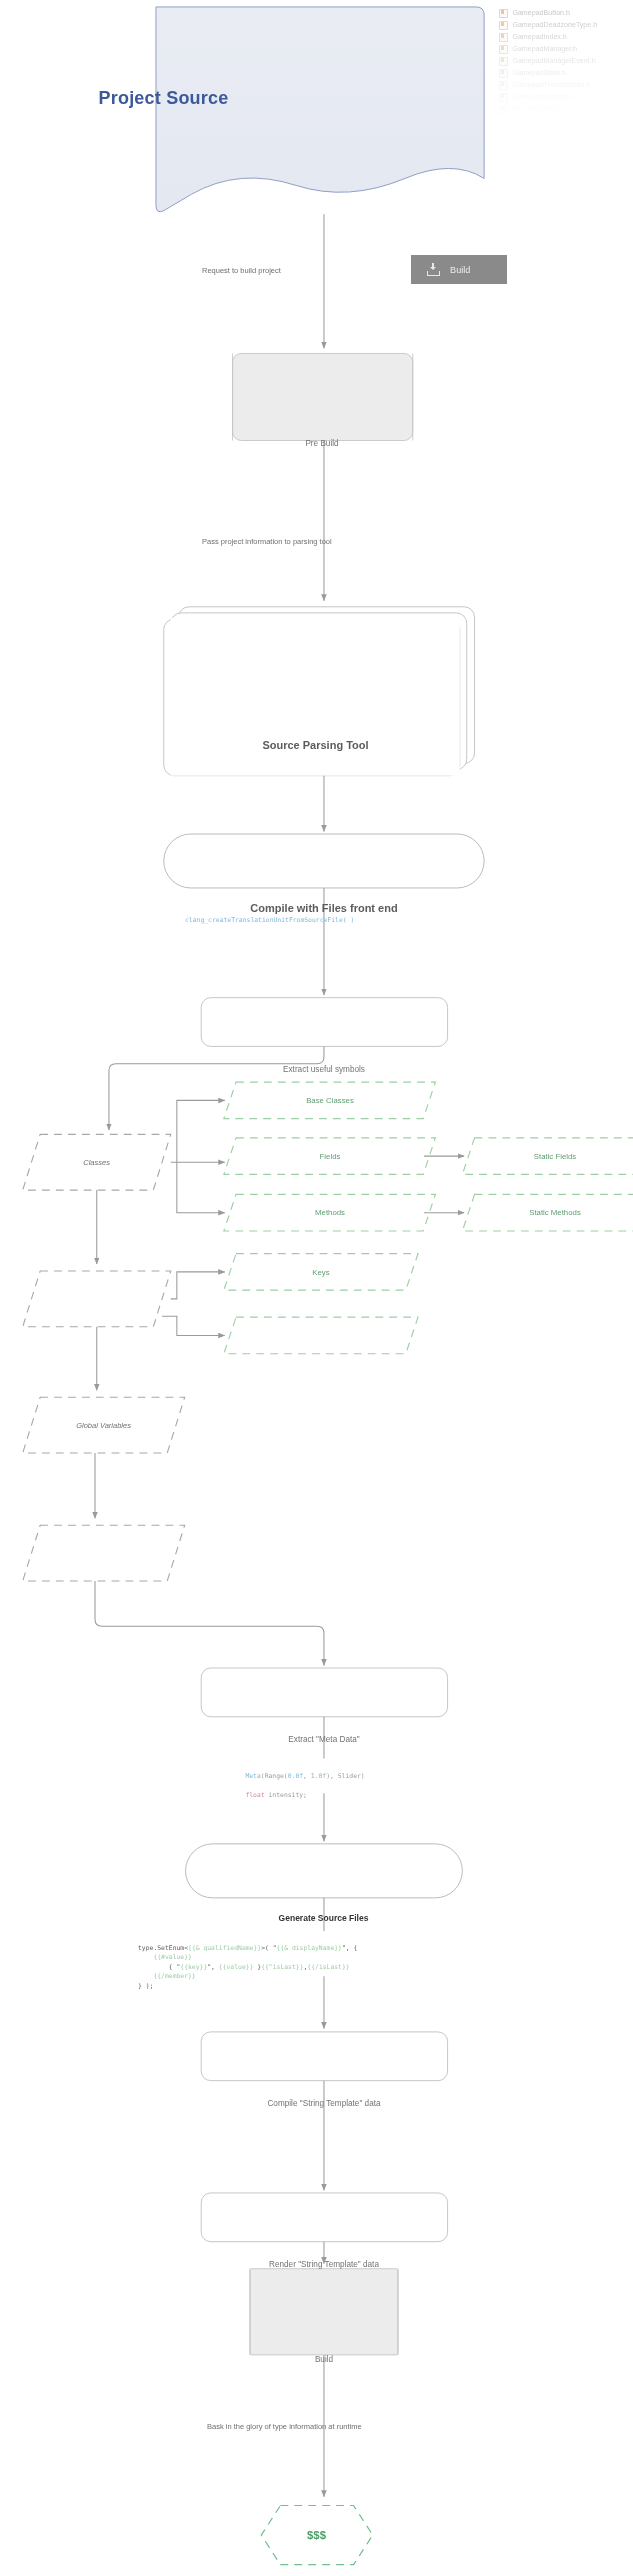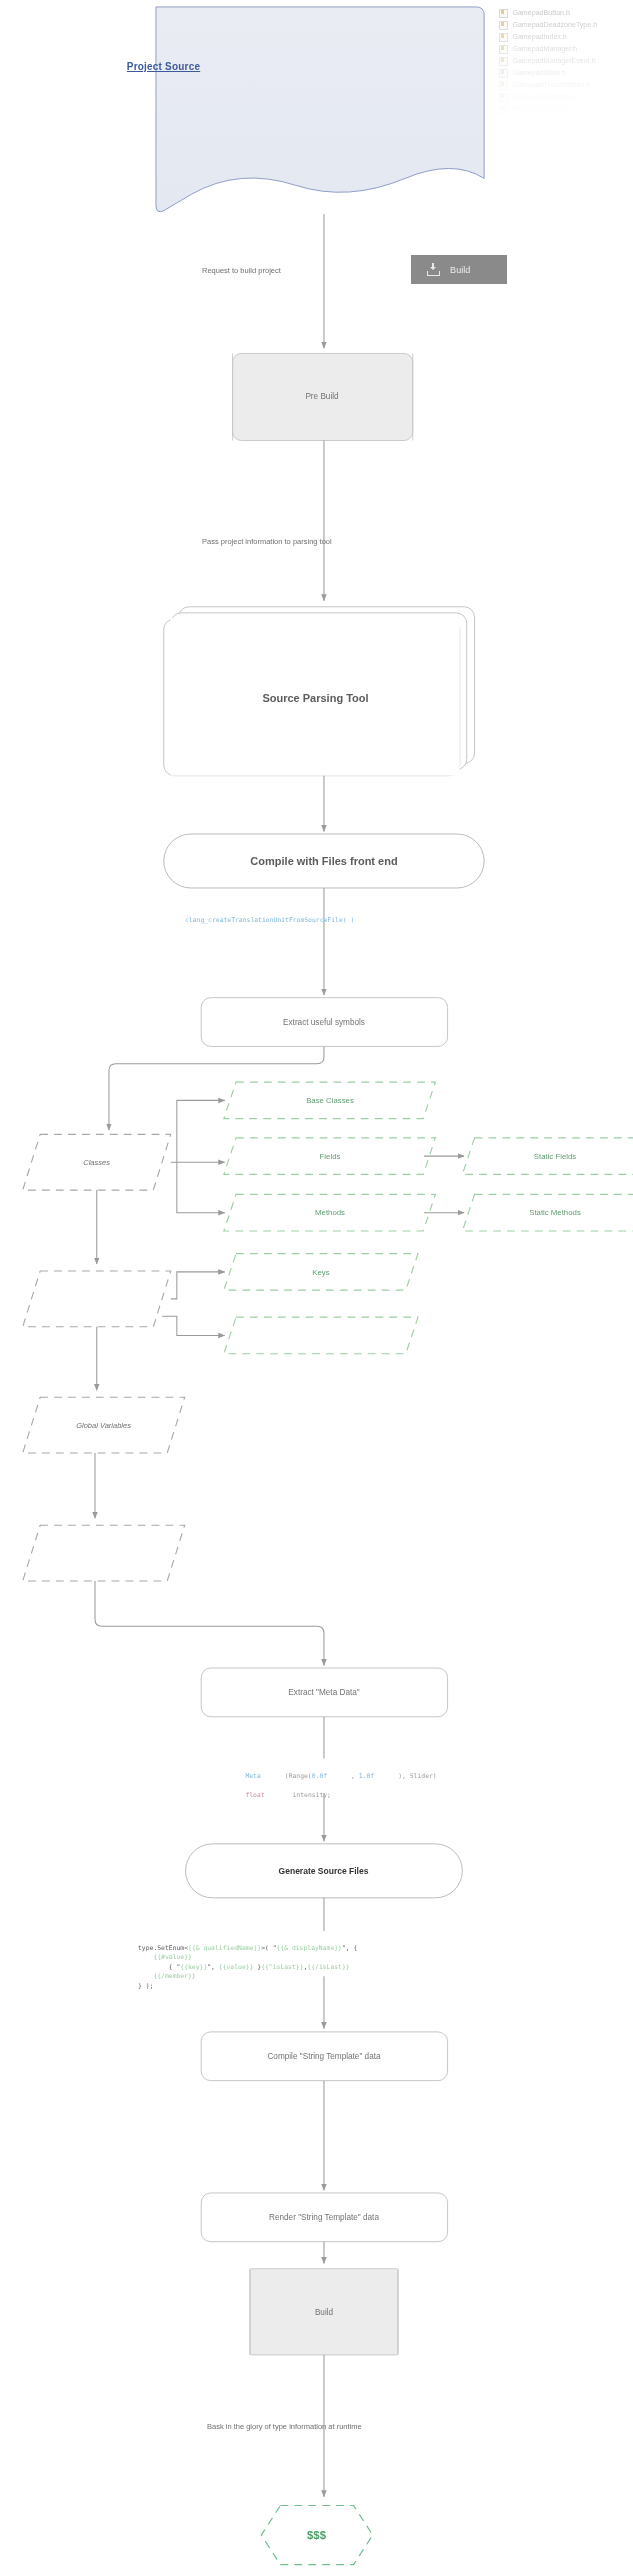--- a/index.html
+++ b/index.html
@@ -8,27 +8,27 @@
     background:#ffffff;
     font-family:"Liberation Sans", sans-serif;
     color:#6d6d6d;
     position:relative;
     overflow:hidden;
   }
   #canvas { position:absolute; inset:0; }
   #svg-layer { position:absolute; left:0; top:0; width:634px; height:2576px; }
 
   .node { position:absolute; box-sizing:border-box; display:flex;
-          align-items:center; justify-content:center; text-align:center; }
+          align-items:center; justify-content:center; text-align:center;margin-top:47px; }
 
   
   #project-source-label {
-    position:absolute; left:83px; top:56px; width:161px; height:21px;
+    position:absolute; left:83px; top:88px; width:161px; height:21px;
     display:flex; align-items:center; justify-content:center;
-    font-size:10px; font-weight:bold; color:#3c5a99; letter-spacing:0.2px;text-decoration:underline;
+    font-size:18px; font-weight:bold; color:#3c5a99; letter-spacing:0.2px;
   }
 
   
   #file-list { position:absolute; left:499px; top:7px; width:131px; }
   .file-row { display:flex; align-items:center; gap:4.4px; height:12px;
               font-size:7.1px; color:#c9c9c9; white-space:nowrap; }
   .file-ico { width:7px; height:7px; flex:0 0 7px; position:relative;
               border:0.9px solid #d8d8d8; background:#fbfbfb; border-radius:0.9px; }
   .file-ico::after{ content:""; position:absolute; left:0.9px; top:0.9px;
               width:3.5px; height:3.5px; background:#e8c98a; }
@@ -37,21 +37,21 @@
   .lbl-b    { font-size:11px; font-weight:bold; color:#5c5c5c; }
   .lbl-dark { font-size:8.5px; font-weight:bold; color:#333; }
 
   
   .edge-label { position:absolute; font-size:7.5px; color:#6f6f6f; white-space:nowrap; }
 
   
   .code { position:absolute; font-family:"DejaVu Sans Mono", monospace;
           font-size:6.4px; line-height:9.6px; white-space:pre; }
   .c-blue  { color:#7fb8d8; }
-  .c-gray  { color:#9b9b9b;padding-left:24px; }
+  .c-gray  { color:#9b9b9b; }
   .c-pink  { color:#d08aa6; }
   .c-green { color:#9ccfa3; }
   .c-dk    { color:#5e5e5e; }
 
   
   .para { position:absolute; }
   .para .ptxt { position:absolute; inset:0; display:flex;
                 align-items:center; justify-content:center;
                 font-size:7.5px; font-style:italic; }
   .para.green .ptxt { font-style:normal; color:#5f9c72; font-size:7.8px; }

